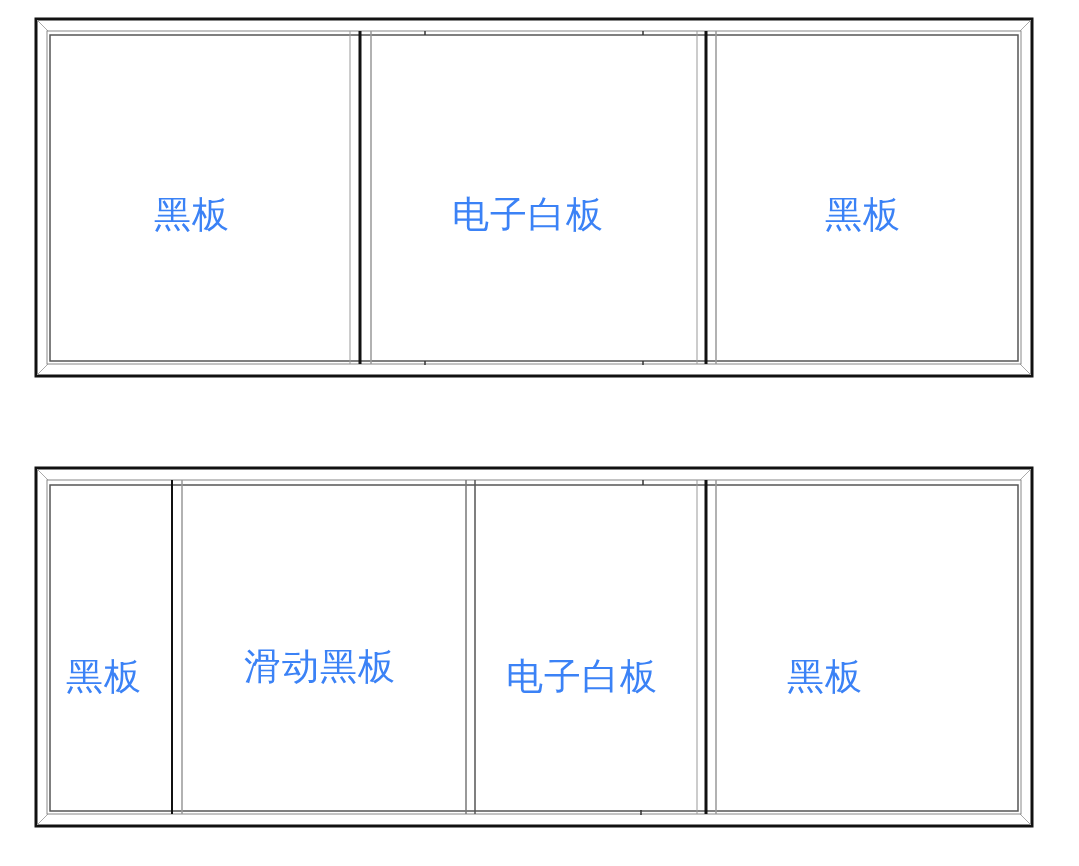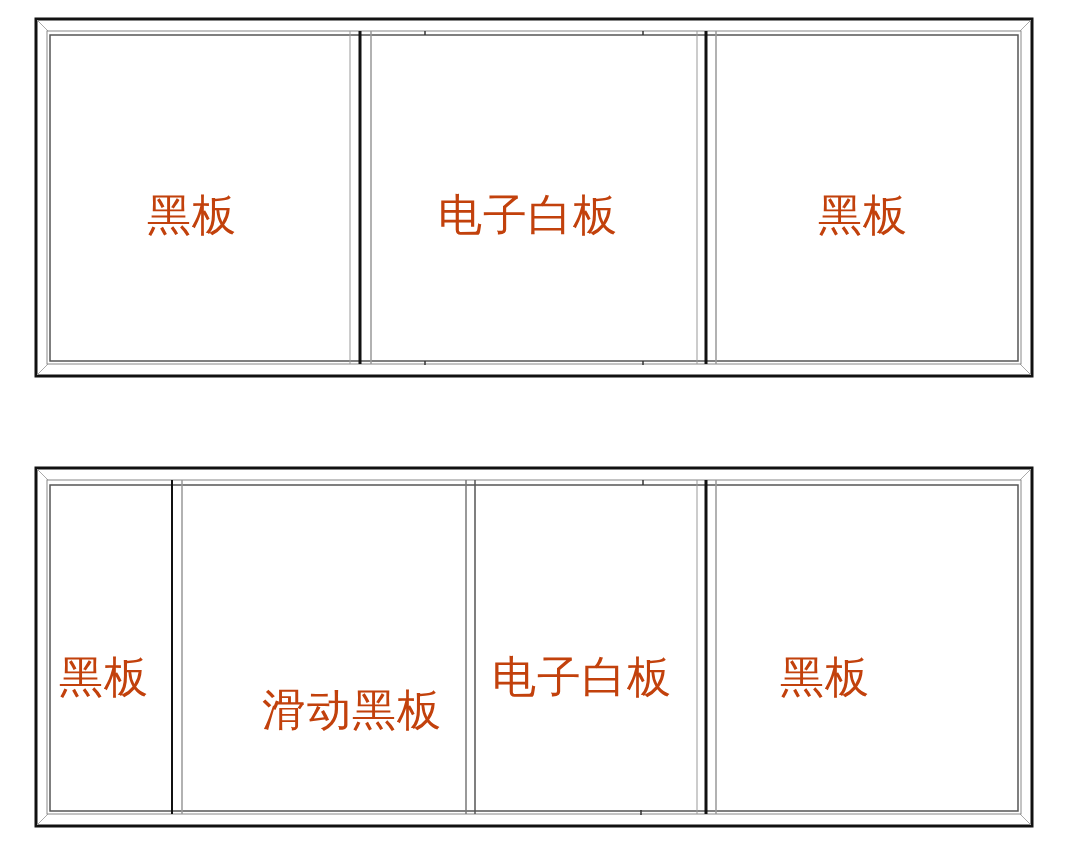--- a/index.html
+++ b/index.html
@@ -14,22 +14,22 @@
     overflow: hidden;
     font-family: "DejaVu Sans", "Liberation Sans", sans-serif;
   }
   svg.diagram {
     position: absolute;
     left: 0;
     top: 0;
   }
   .label {
     position: absolute;
-    font-size: 44px;
-    color: #c2410c;
+    font-size: 37px;
+    color: #3b82f6;
     white-space: nowrap;
     transform: translate(-50%, -50%);
     letter-spacing: 1px;
     font-family: Liberation Serif, serif;
   }
 </style>
 </head>
 <body>
 
 <svg class="diagram" width="1079" height="866" viewBox="0 0 1079 866" xmlns="http://www.w3.org/2000/svg">
@@ -82,15 +82,15 @@
     <line x1="706" y1="480" x2="706" y2="814" stroke="#111" stroke-width="3"></line>
     <line x1="716" y1="480" x2="716" y2="814" stroke="#999" stroke-width="1.5"></line>
   </g>
 </svg>
 
 <div class="label" style="left:192px; top:215px;">黑板</div>
 <div class="label" style="left:528px; top:215px;">电子白板</div>
 <div class="label" style="left:863px; top:215px;">黑板</div>
 
 <div class="label" style="left:104px; top:677px;">黑板</div>
-<div class="label" style="left:320px; top:710px;margin-left:32px;">滑动黑板</div>
+<div class="label" style="left:320px; top:667px;">滑动黑板</div>
 <div class="label" style="left:582px; top:677px;">电子白板</div>
 <div class="label" style="left:825px; top:677px;">黑板</div>
 
 </body></html>

